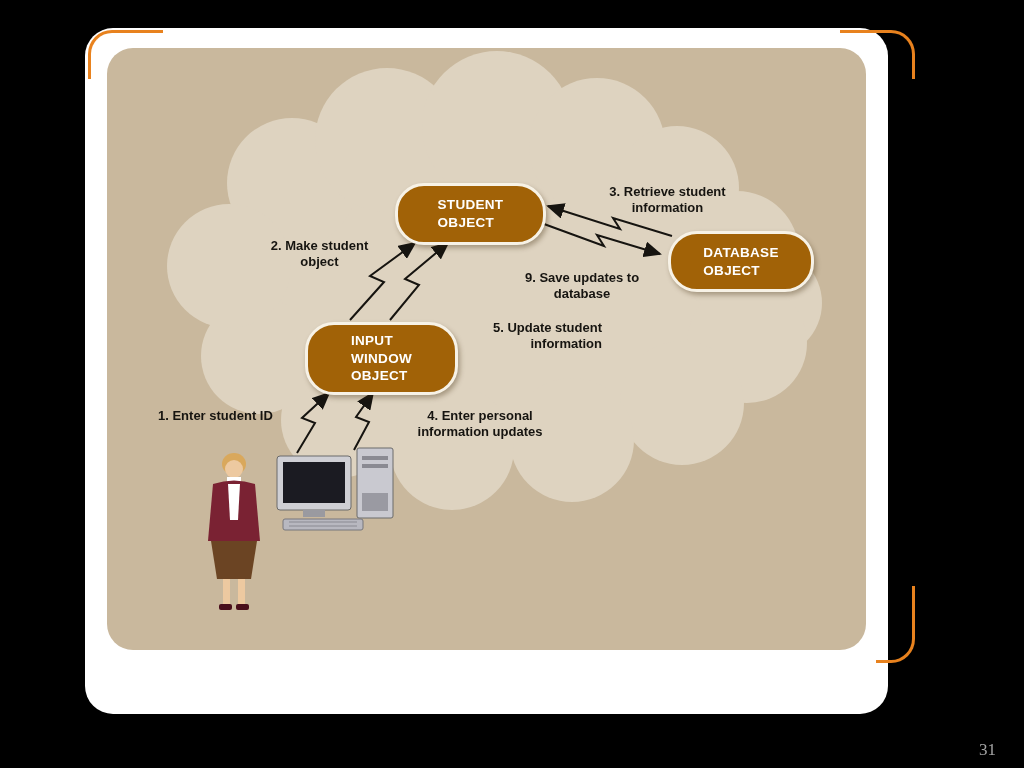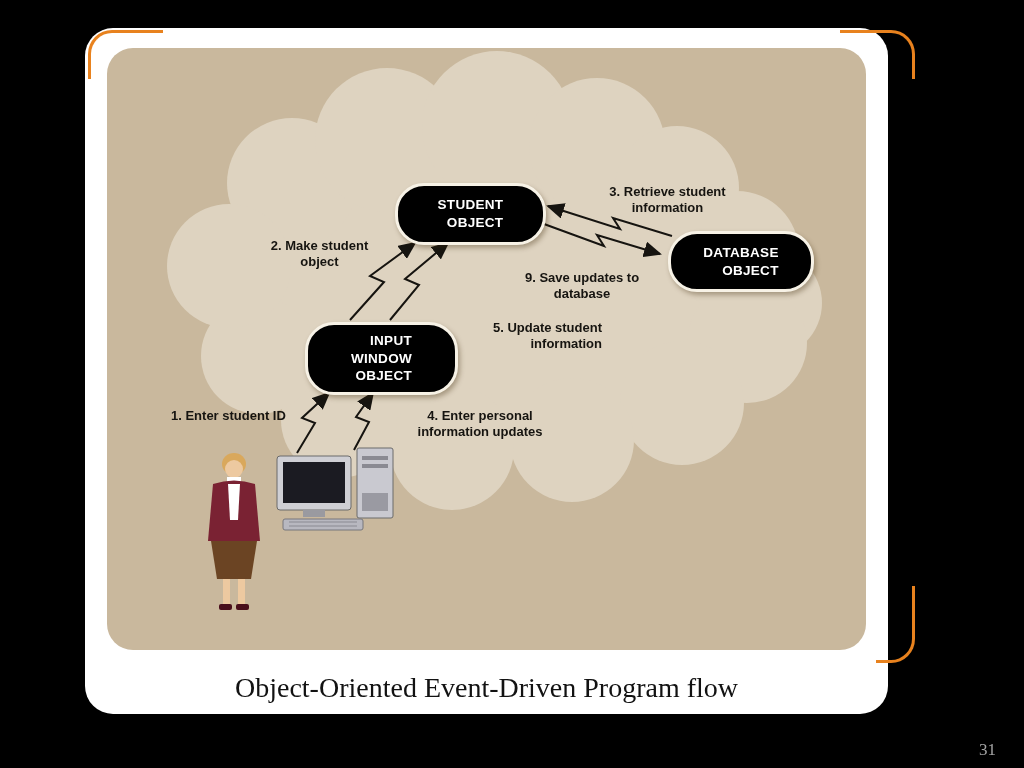--- a/index.html
+++ b/index.html
@@ -13,32 +13,32 @@
       border-left:3px solid #e8821e;border-top:3px solid #e8821e;border-top-left-radius:24px;}
   .bracket.tr{left:840px;top:30px;width:72px;height:46px;
       border-right:3px solid #e8821e;border-top:3px solid #e8821e;border-top-right-radius:24px;}
   .bracket.br{left:876px;top:586px;width:36px;height:74px;
       border-right:3px solid #e8821e;border-bottom:3px solid #e8821e;border-bottom-right-radius:24px;}
   
   .diagram{position:absolute;left:22px;top:20px;width:759px;height:602px;
            background:#c9b89d;border-radius:26px;overflow:hidden;}
   .diagram svg{position:absolute;left:0;top:0;}
   
-  .obox{position:absolute;background:#000000;border:3px solid #f7f2e6;border-radius:29px;
+  .obox{position:absolute;background:#a16207;border:3px solid #f7f2e6;border-radius:29px;
         box-shadow:2px 3px 5px rgba(60,40,10,.35);
         color:#ffffff;font-weight:bold;font-size:13.5px;line-height:1.3;letter-spacing:.3px;
-        display:flex;align-items:center;justify-content:center;text-align:right;
+        display:flex;align-items:center;justify-content:center;text-align:left;
         white-space:pre-line;}
   .obox.student{left:288px;top:135px;width:145px;height:56px;}
   .obox.database{left:561px;top:183px;width:140px;height:55px;}
   .obox.input{left:198px;top:274px;width:147px;height:67px;}
   
   .lbl{position:absolute;color:#161410;font-weight:bold;font-size:13px;line-height:1.25;
        text-align:center;white-space:pre-line;margin-top:8px;}
-  .lbl.s1{left:64px;top:352px;width:180px;text-align:left;}
+  .lbl.s1{left:51px;top:352px;width:180px;text-align:left;}
   .lbl.s2{left:145px;top:182px;width:135px;}
   .lbl.s3{left:478px;top:128px;width:165px;}
   .lbl.s4{left:298px;top:352px;width:150px;}
   .lbl.s5{left:330px;top:264px;width:165px;text-align:right;}
   .lbl.s6{left:395px;top:214px;width:160px;}
   
   .caption{position:absolute;left:0;right:0;bottom:10px;text-align:center;
            font-family:"Liberation Serif",serif;font-size:28px;color:#121212;}
   
   .footer-text{position:absolute;left:36px;bottom:16px;
@@ -129,21 +129,20 @@
       <div class="lbl s3">3. Retrieve student
 information</div>
       <div class="lbl s4">4. Enter personal
 information updates</div>
       <div class="lbl s5">5. Update student
 information</div>
       <div class="lbl s6">9. Save updates to
 database</div>
     </div>
 
-    <div class="caption">Object-Oriented Event-Driven Program flow</div>
   </div>
 
   <div class="bracket tl"></div>
   <div class="bracket tr"></div>
   <div class="bracket br"></div>
 
   <div class="page-number">31</div>
 </div>
 
 </body></html>

